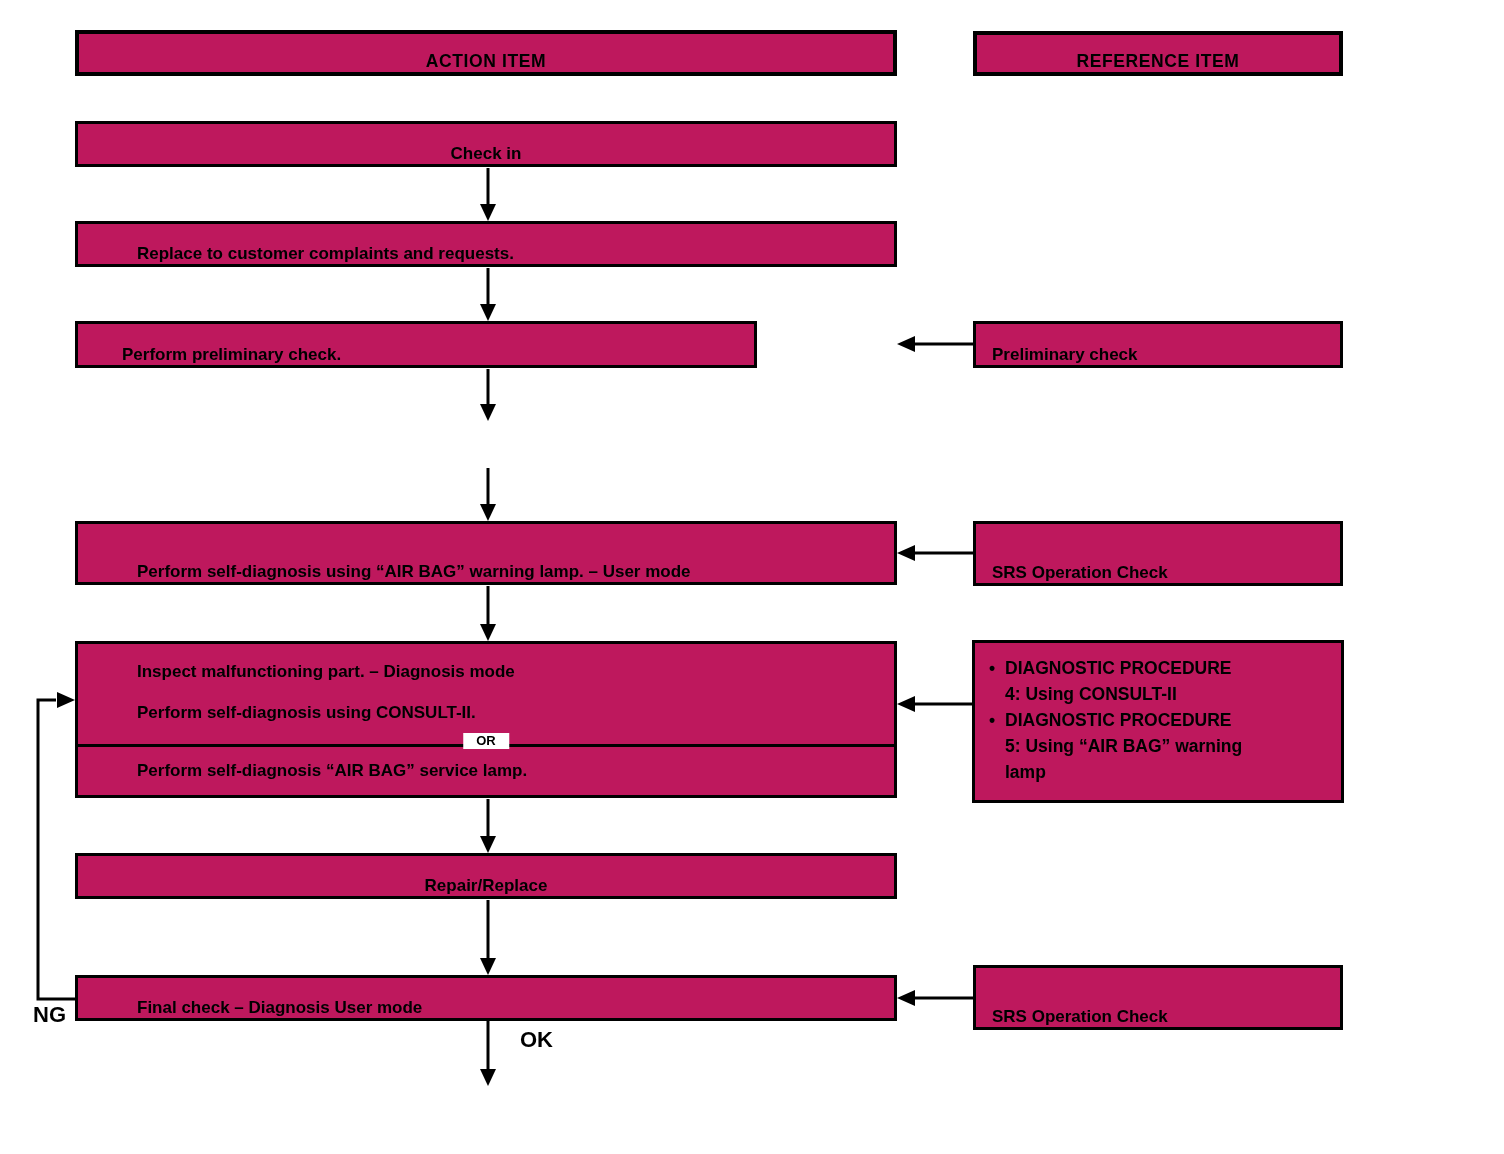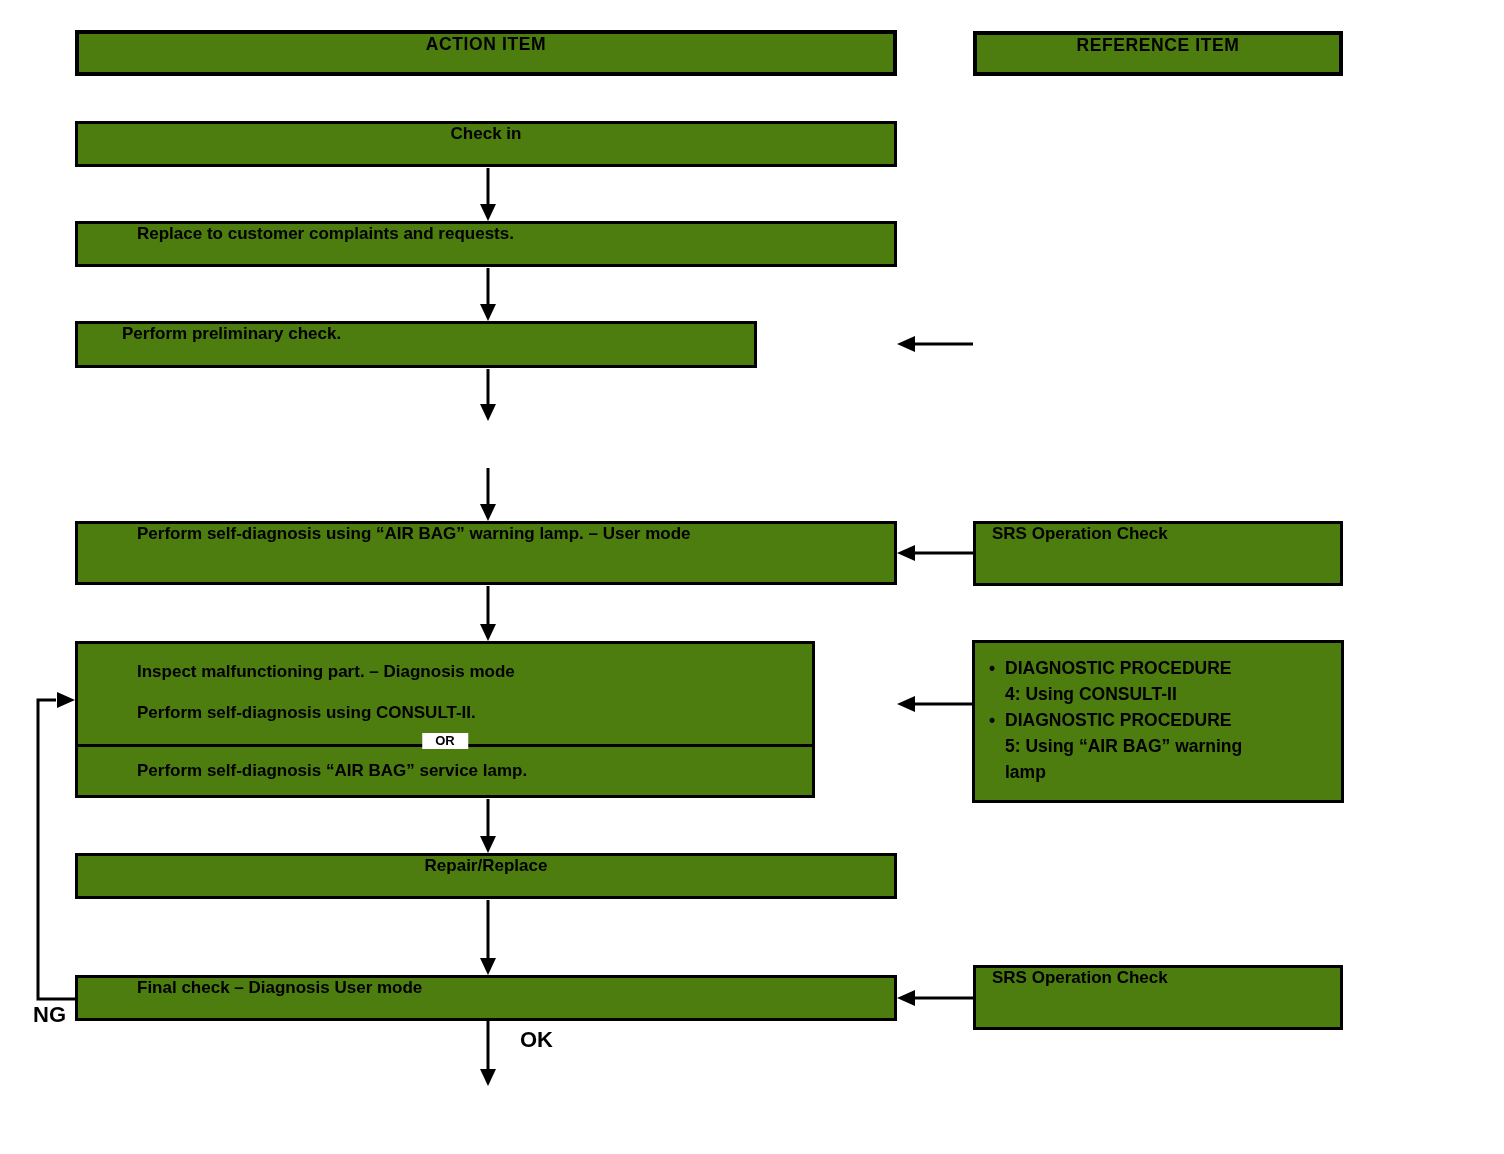--- a/index.html
+++ b/index.html
@@ -14,23 +14,23 @@
     background: #ffffff;
     font-family: "Liberation Sans", sans-serif;
     font-weight: bold;
     color: #000000;
     overflow: hidden;
   }
   .box {
     position: absolute;
     box-sizing: border-box;
     border: 3px solid #000000;
-    background: #4d7c0f;
+    background: #be185d;
     display: flex;
-    align-items: flex-start;
+    align-items: flex-end;
     font-size: 17px;
     line-height: 1.2;
   }
   .box.center { justify-content: center; }
   .box.left { padding-left: 59px; }
   .box.ref { padding-left: 16px; }
   .hdr {
     border-width: 4px;
     justify-content: center;
     font-size: 17.5px;
@@ -161,37 +161,40 @@
 
   <div class="box left" style="left:75px; top:321px; width:682px; height:47px;padding-left:44px;">
     <span>Perform preliminary check.</span>
   </div>
 
 
   <div class="box left" style="left:75px; top:521px; width:822px; height:64px;">
     <span>Perform self-diagnosis using “AIR BAG” warning lamp. – User mode</span>
   </div>
 
-  <div class="box bigbox" style="left:75px; top:641px; width:740px; height:157px;">
+  <div class="box bigbox" style="left:75px; top:641px; width:822px; height:157px;">
     <div class="bigline" style="top:18px;">Inspect malfunctioning part. – Diagnosis mode</div>
     <div class="bigline" style="top:59px;">Perform self-diagnosis using CONSULT-II.</div>
     <div class="divider"></div>
     <div class="or-label">OR</div>
     <div class="bigline" style="top:117px;">Perform self-diagnosis “AIR BAG” service lamp.</div>
   </div>
 
   <div class="box center" style="left:75px; top:853px; width:822px; height:46px;">
     <span>Repair/Replace</span>
   </div>
 
   <div class="box left" style="left:75px; top:975px; width:822px; height:46px;">
     <span>Final check – Diagnosis User mode</span>
   </div>
 
 
+  <div class="box ref" style="left:973px; top:321px; width:370px; height:47px;">
+    <span>Preliminary check</span>
+  </div>
 
   <div class="box ref" style="left:973px; top:521px; width:370px; height:65px;">
     <span>SRS Operation Check</span>
   </div>
 
   <div class="box bullets" style="left:972px; top:640px; width:372px; height:163px;">
     <div class="bullet-item">
       <span class="bullet-dot">•</span>
       <div class="bullet-lines">
         <div>DIAGNOSTIC PROCEDURE</div>

